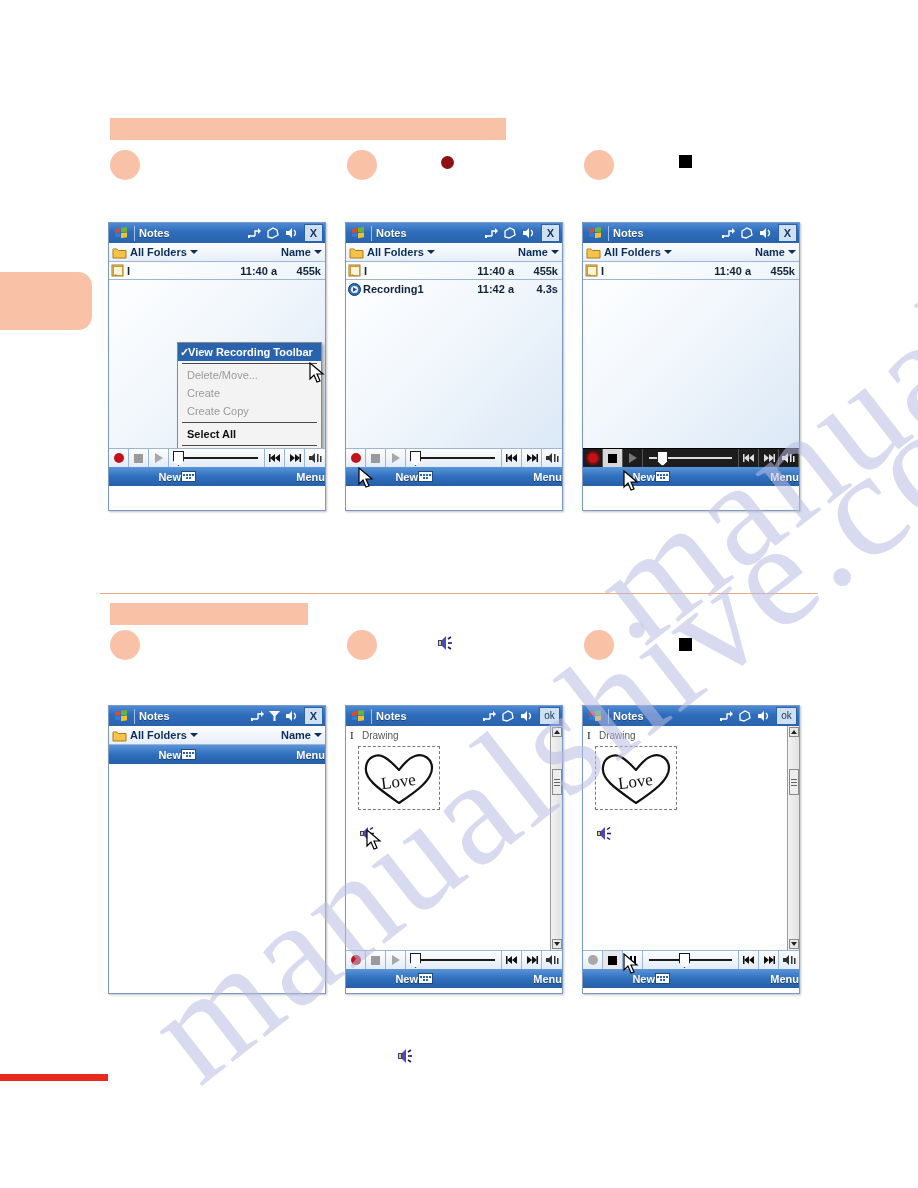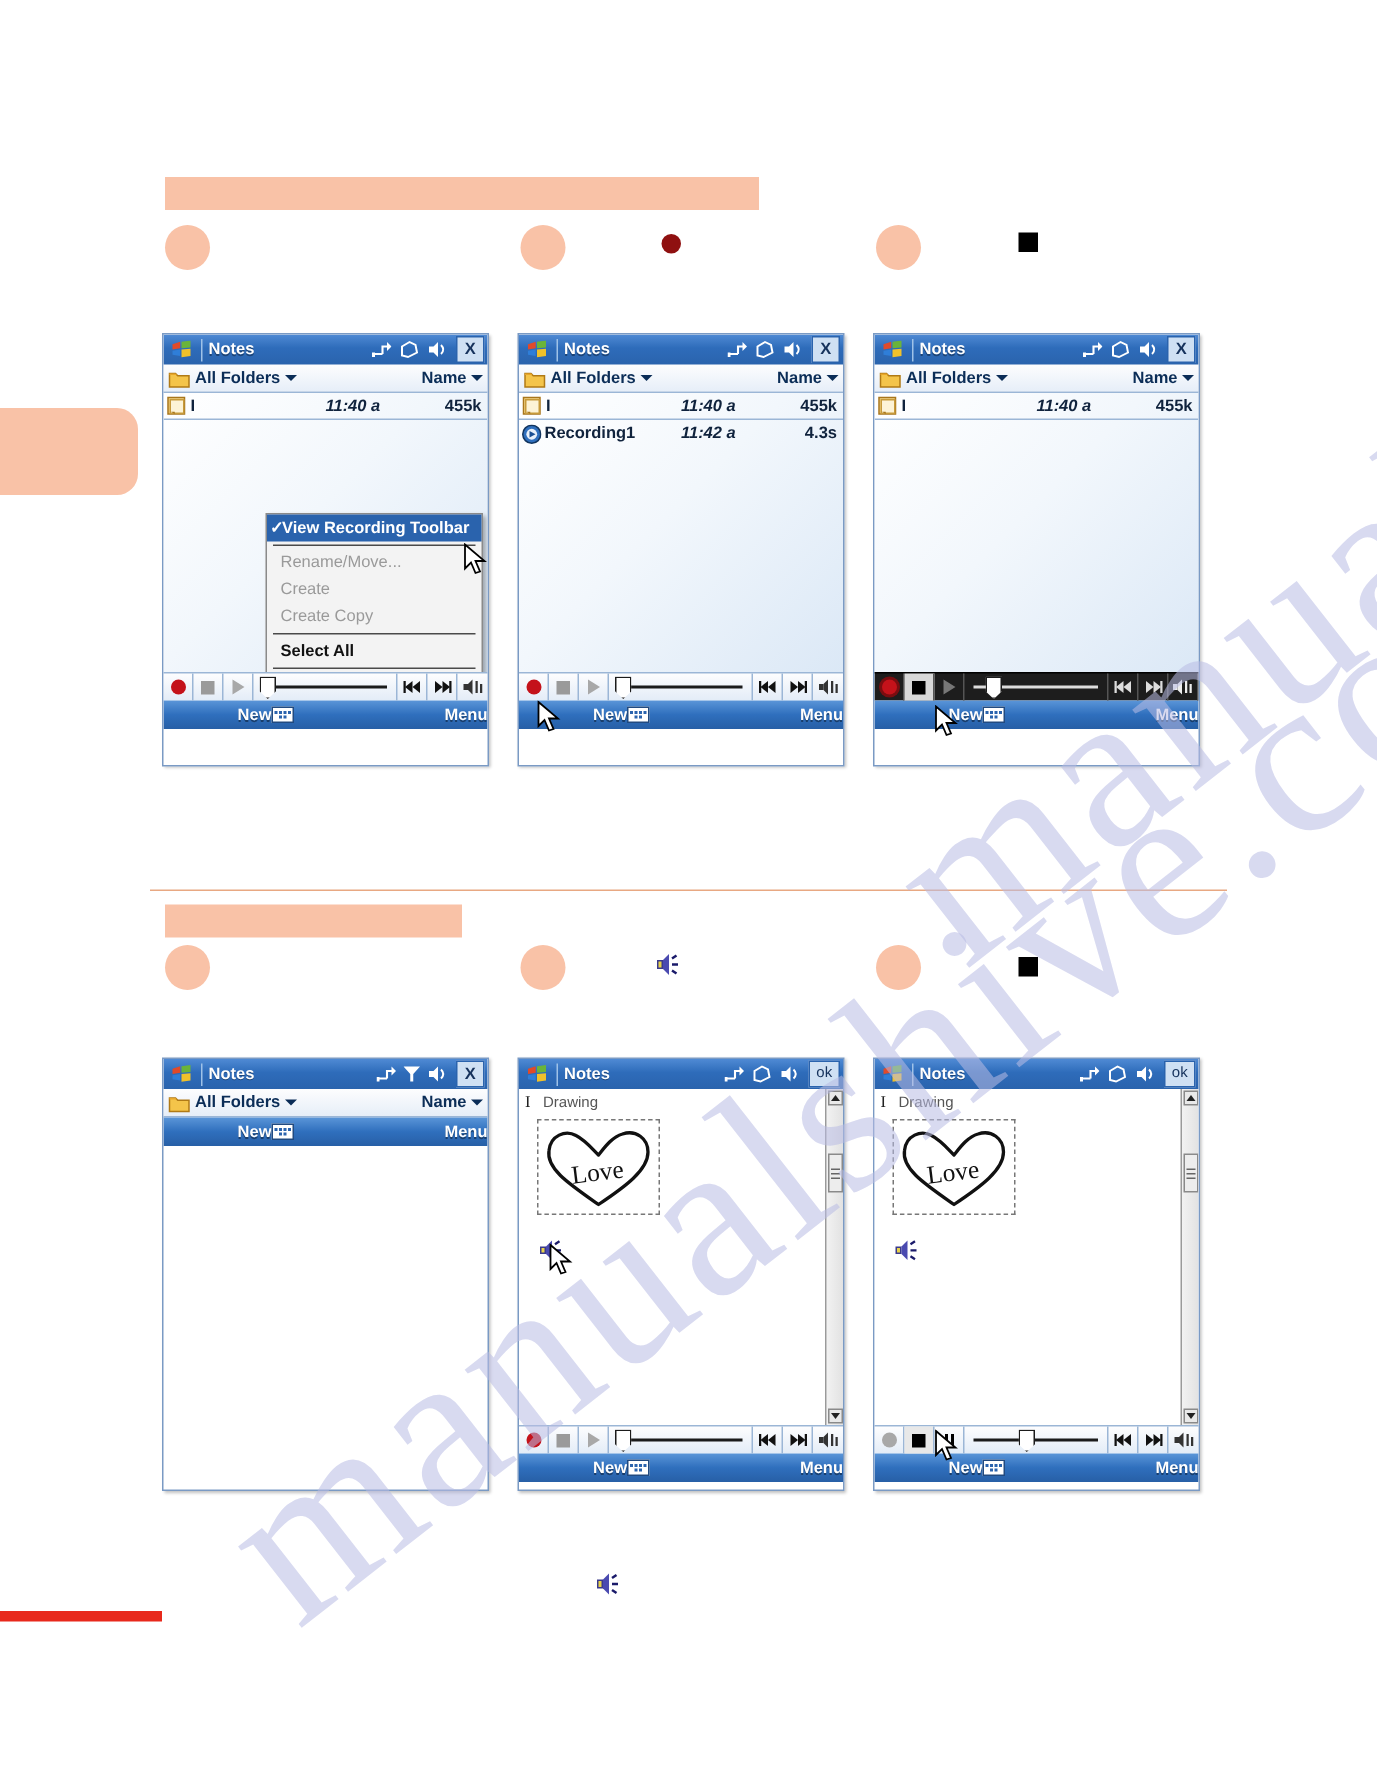--- a/index.html
+++ b/index.html
@@ -104,21 +104,21 @@
     position:relative;width:100%;height:186px;
     background:linear-gradient(135deg,#ffffff 0%,#f2f7fc 45%,#dbe8f6 100%);
     overflow:hidden;
   }
   .row{
     display:flex;align-items:center;height:18px;box-sizing:border-box;
     border-bottom:1px solid #9bb6d6;padding-left:2px;font-size:11px;
     font-weight:bold;color:#10233d;
   }
   .row .rname{flex:1;padding-left:2px;overflow:hidden;white-space:nowrap;}
-  .row .rtime{width:60px;text-align:left;font-style:italic;}
+  .row .rtime{width:60px;text-align:right;}
   .row .rsize{width:44px;text-align:right;padding-right:4px;}
 
   
   .noteico{width:14px;height:14px;flex:none;position:relative;}
   .recico{width:13px;height:13px;flex:none;}
 
   
   .ctxmenu{
     position:absolute;left:68px;top:80px;width:143px;
     background:#f3f3f3;border:1px solid #8a8a8a;
@@ -333,21 +333,21 @@
       <span class="rname">I</span>
       <span class="rtime">11:40 a</span>
       <span class="rsize">455k</span>
     </div>
 
     <div class="ctxmenu">
       <div class="mi hl">
         <span class="chk">✓</span><span class="ul">View Recording Toolbar</span>
       </div>
       <div class="msep"></div>
-      <div class="mi dim">Rename/Move...</div>
+      <div class="mi dim">Delete/Move...</div>
       <div class="mi dim">Create</div>
       <div class="mi dim">Create Copy</div>
       <div class="msep"></div>
       <div class="mi bold">Select All</div>
       <div class="msep"></div>
 
     </div>
 
     <svg class="cursor" style="left:200px;top:100px;" width="17" height="23" viewBox="0 0 17 23">
       <polygon points="1,1 1,17 5,13 8,20 11,19 8,12 14,12" fill="#fff" stroke="#000" stroke-width="1.2"></polygon>

